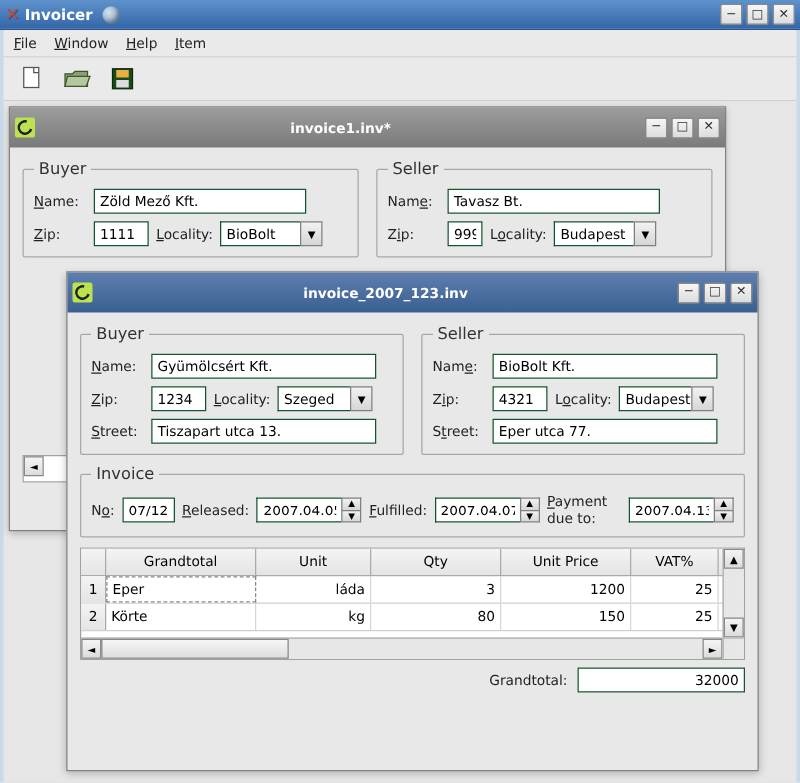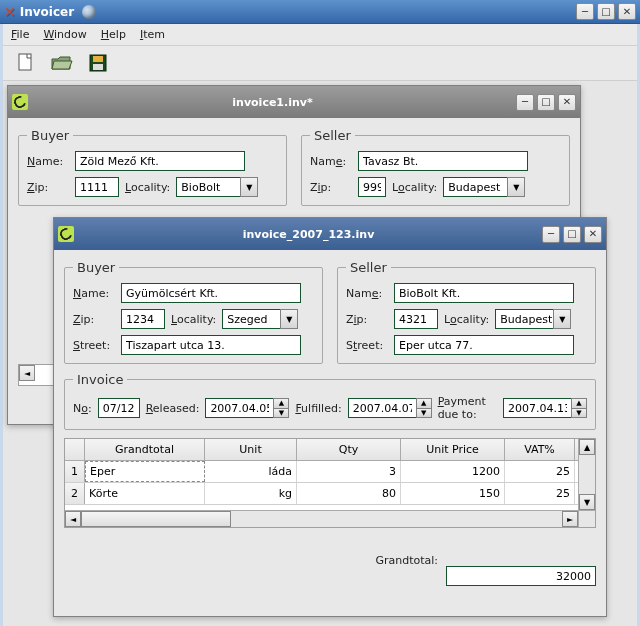--- a/index.html
+++ b/index.html
@@ -203,21 +203,21 @@
   .grid .hscroll {
     position:absolute; bottom:0; left:0; right:0; height:17px;
     background:#e7e7e7; border-top:1px solid #aaa;
     display:flex;
   }
   .sbtn { width:16px;height:16px;border:1px solid #888;background:linear-gradient(to bottom,#f4f4f4,#dcdcdc);display:flex;align-items:center;justify-content:center;font-size:8px;}
   .hscroll .spacer { flex:1; }
   .hscroll .thumb { width:100px; border:1px solid #888; background:linear-gradient(to bottom,#f6f6f6,#dedede); margin:0; }
   .vscroll .spacer{flex:1;}
   .grandrow { display:flex;justify-content:flex-end;align-items:center;gap:8px;padding:6px 0 2px 0;}
-  .grandrow input { width:150px;text-align:right;margin-top:32px; }
+  .grandrow input { width:134px;text-align:right; }
   .behind-scroll {
     border: 1px solid #a0a0a0;
     background: white;
     height: 22px;
     display: flex;
     margin-top: 10px;
   }
   .behind-scroll .sbtn { margin:0; }
   .outer-border { border: 3px solid #c9d8ea; border-top:none; height:calc(626px - 24px); }
 </style>

